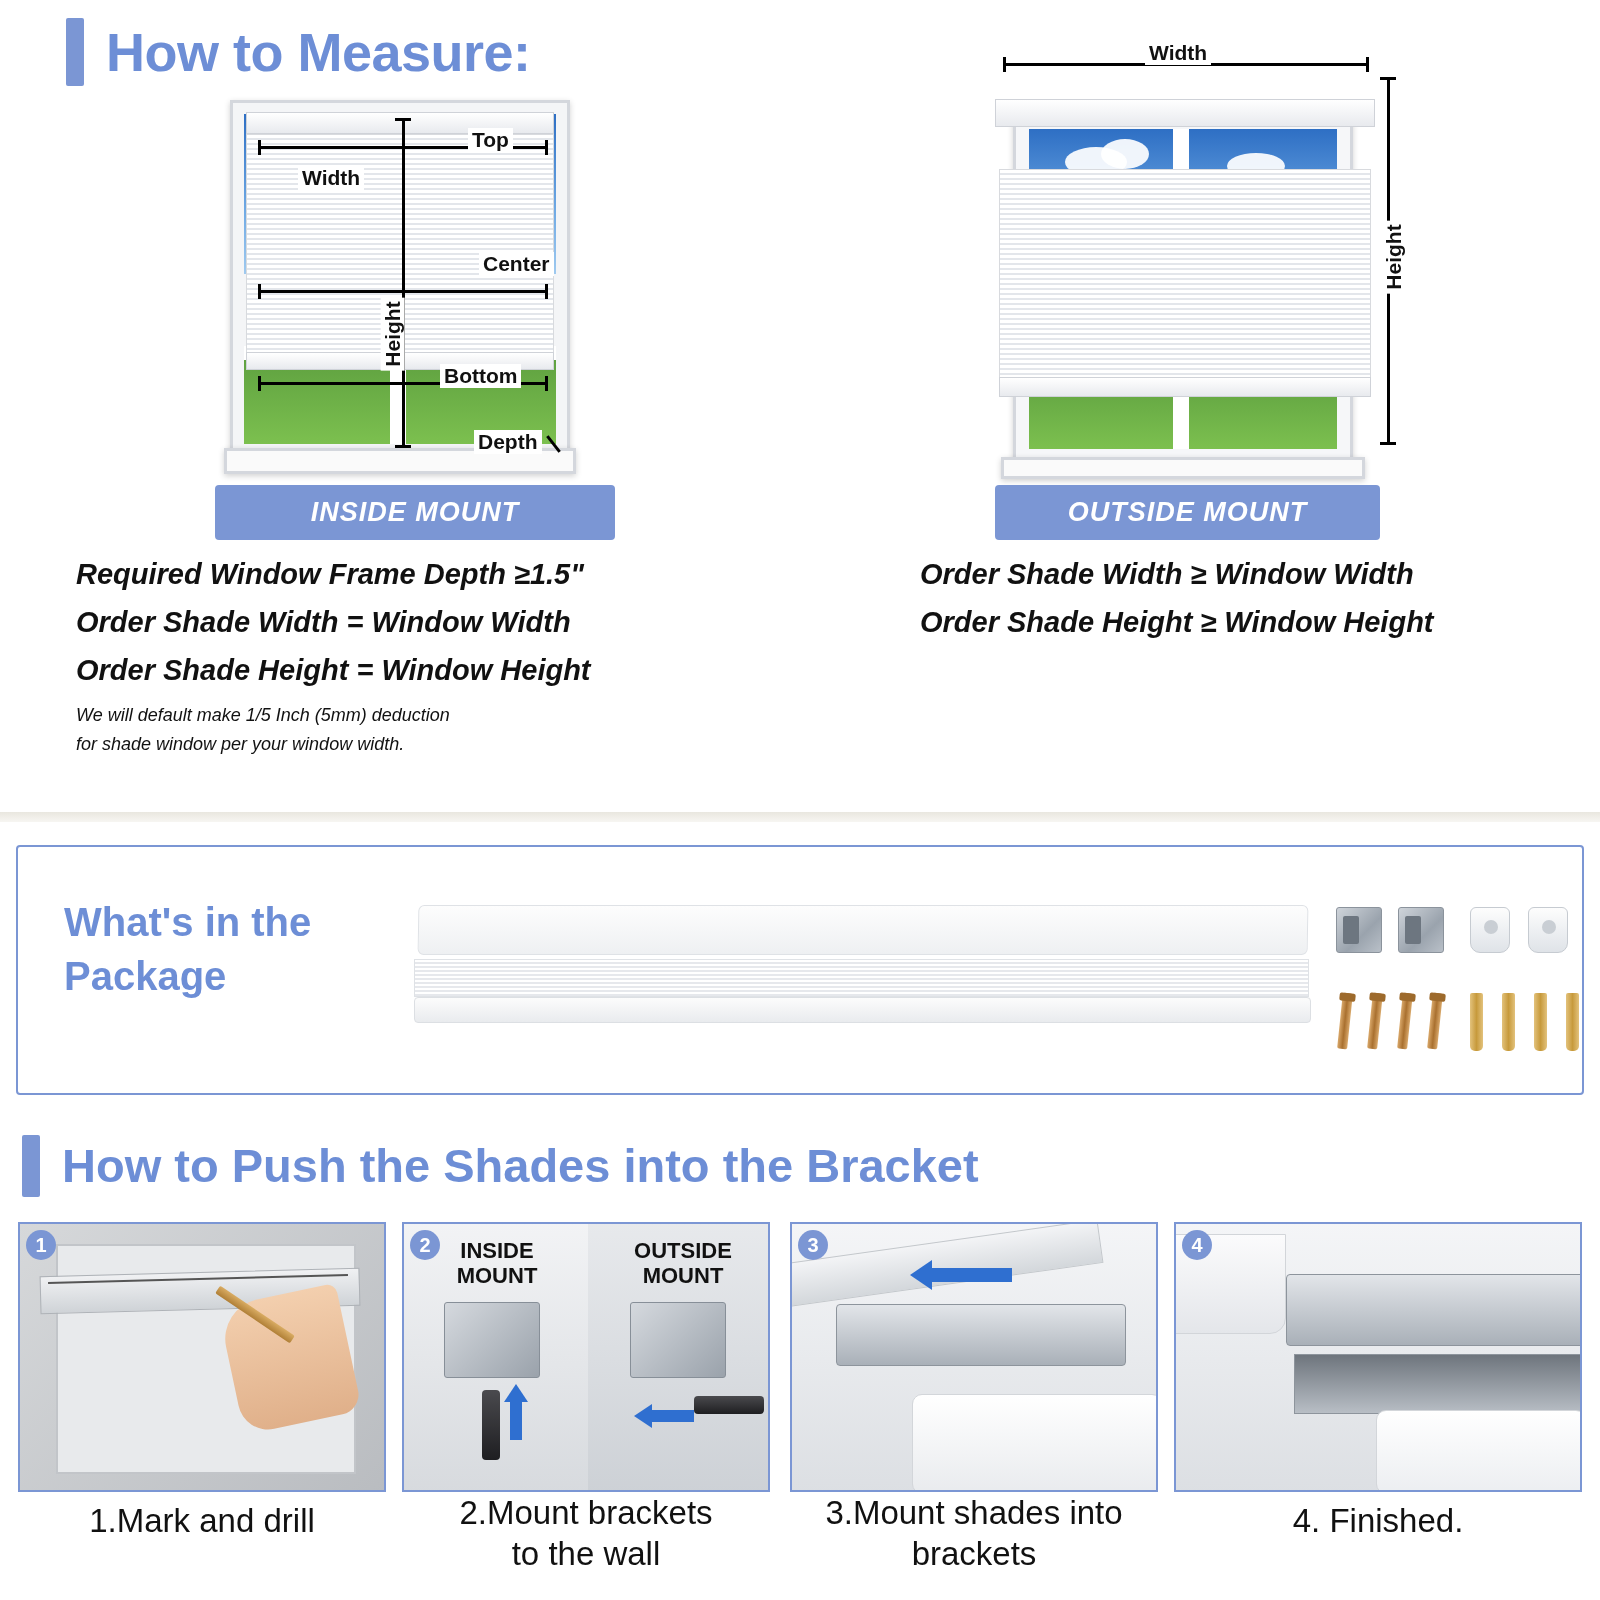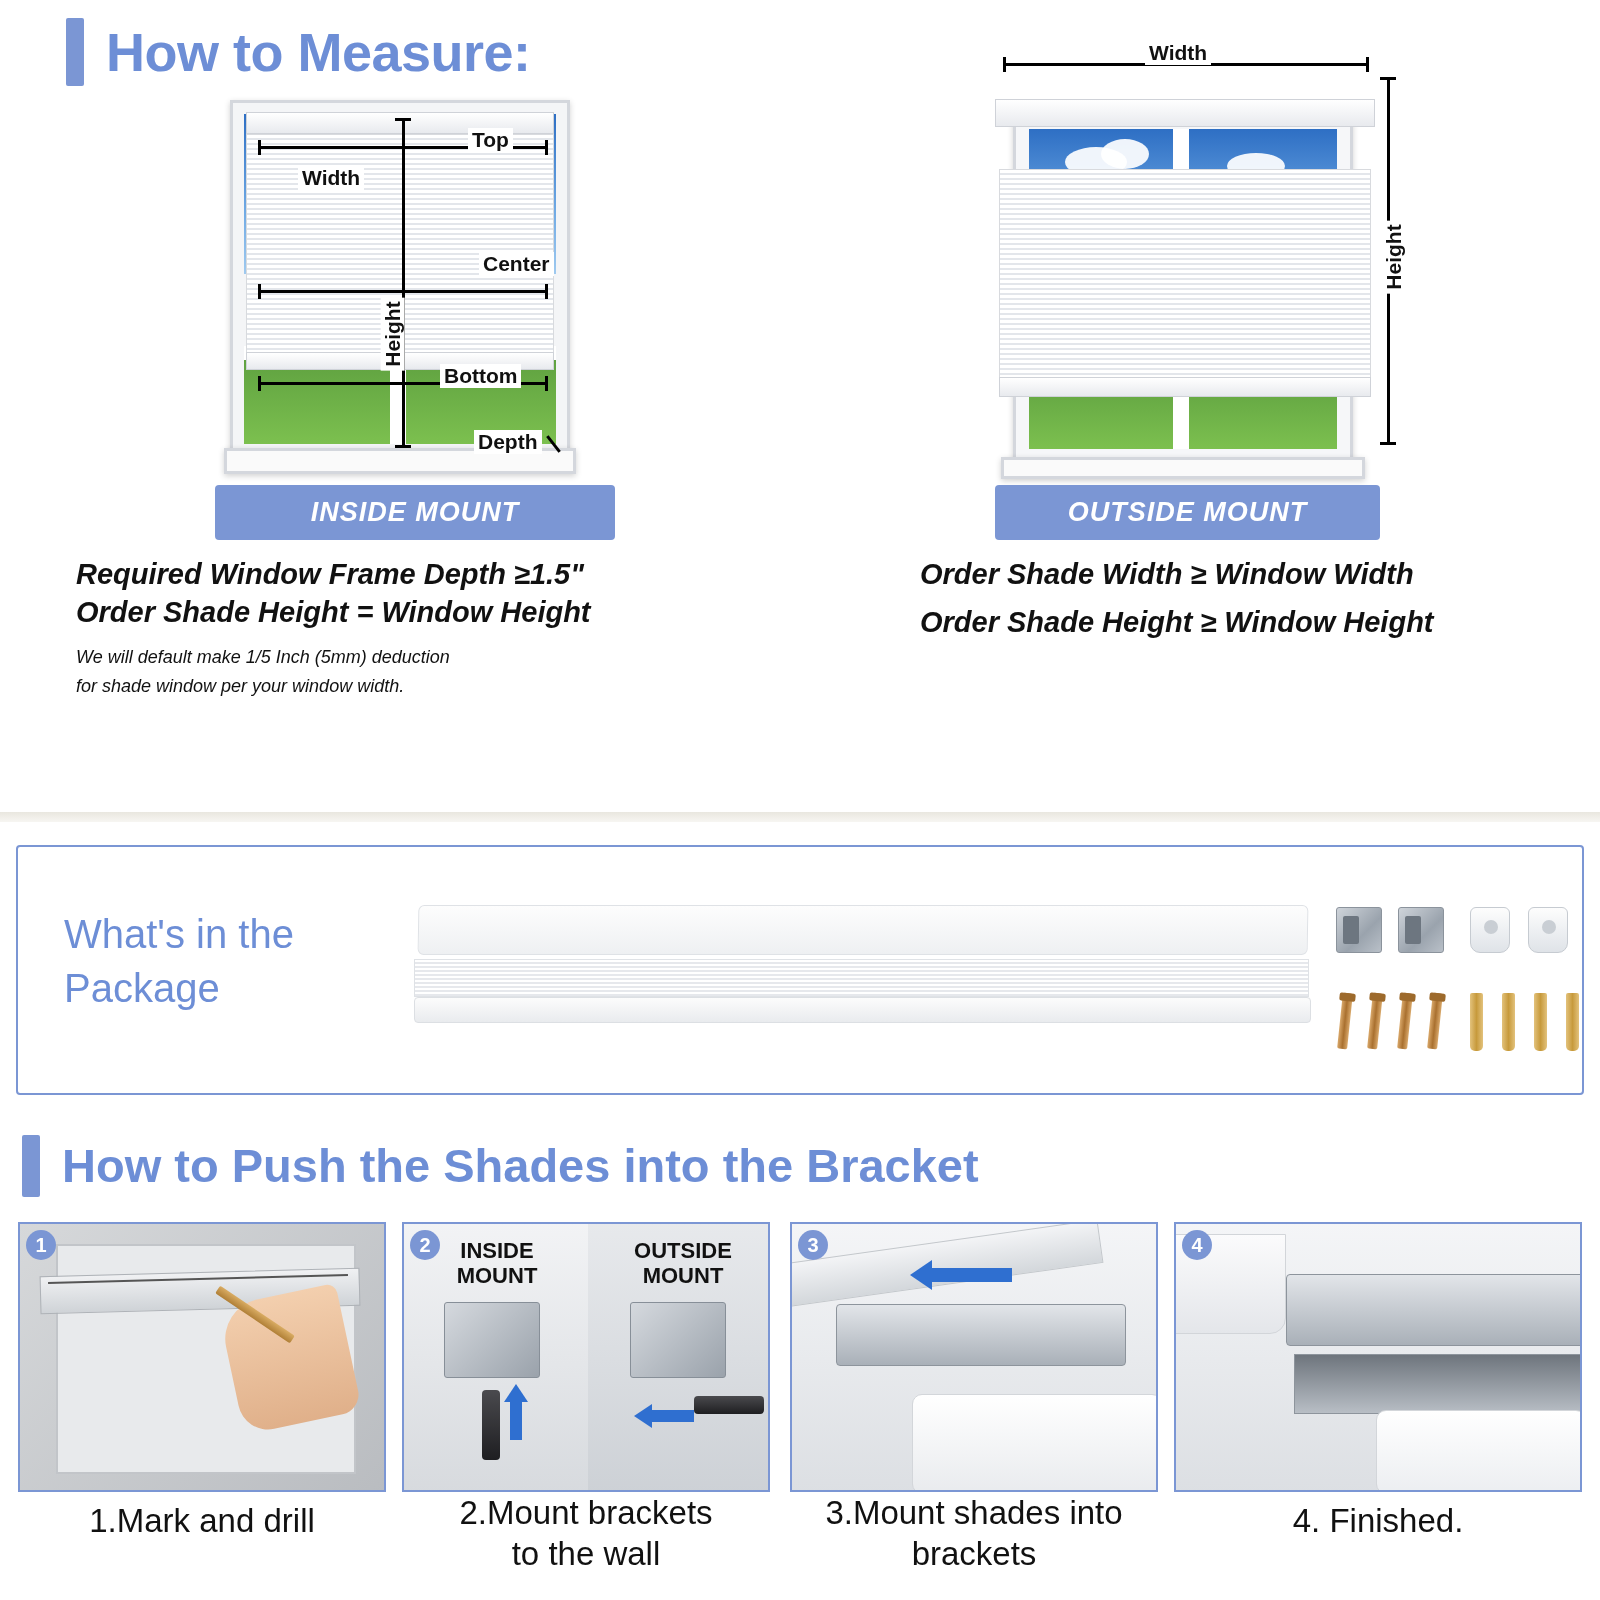--- a/index.html
+++ b/index.html
@@ -61,21 +61,21 @@
     font-weight:bold; letter-spacing:1px; padding:12px 28px; border-radius:4px; text-align:center;
   }
   .rule-line { font-style:italic; font-weight:bold; font-size:29px; color:#111; white-space:nowrap; }
   .rule-note { font-style:italic; font-size:18px; color:#111; }
   
   #package-section {
     position:absolute; left:16px; top:845px; width:1568px; height:250px;
     border:2px solid #7b96d4; border-radius:4px; background:#fff;
   }
   #package-title {
-    position:absolute; left:46px; top:60px; font-size:40px; font-weight:normal;
+    position:absolute; left:46px; top:48px; font-size:40px; font-weight:bold;
     color:#6d8ed6; line-height:1.35; width:360px;
   }
   .pkg-shade-body {
     position:absolute; left:400px; top:58px; width:890px; height:50px;
     background:linear-gradient(#fdfdfd,#eef0f2); border:1px solid #dfe2e6; border-radius:6px;
     transform:skewX(-1deg);
   }
   .pkg-shade-stack {
     position:absolute; left:396px; top:112px; width:895px; height:38px;
     background:repeating-linear-gradient(to bottom, #ffffff 0px, #ffffff 2px, #e6e8ec 2px, #e6e8ec 4px);
@@ -183,21 +183,22 @@
     <div class="lbl" style="left:210px; top:264px;">Bottom</div>
     <div class="lbl vert" style="left:126px; top:222px;">Height</div>
     <div class="lbl" style="left:244px; top:330px;">Depth</div>
     <div class="arrow-line" style="left:322px; top:334px; width:3px; height:20px; transform:rotate(-38deg);"></div>
   </div>
 
   <div class="badge" style="left:215px; top:485px; width:400px;">INSIDE MOUNT</div>
 
   <div style="position:absolute; left:76px; top:558px; width:820px;">
     <div class="rule-line">Required Window Frame Depth ≥1.5"</div>
-    <div class="rule-line" style="margin-top:5px;font-style:italic;">Order Shade Height = Window Height</div>
+    <div class="rule-line" style="margin-top:15px;">Order Shade Width = Window Width</div>
+    <div class="rule-line" style="margin-top:15px;font-style:italic;">Order Shade Height = Window Height</div>
     <div class="rule-note" style="margin-top:18px;">We will default make 1/5 Inch (5mm) deduction</div>
     <div class="rule-note" style="margin-top:8px;">for shade window per your window width.</div>
   </div>
 
   <div class="win-wrap" style="left:995px; top:85px; width:400px; height:390px;">
     <div class="win-frame" style="left:18px; top:28px; width:340px; height:360px; background:#f6f7f9;"></div>
     <div class="sky" style="left:34px; top:44px; width:308px; height:150px;"></div>
     <div class="cloud" style="left:70px; top:62px; width:62px; height:30px;"></div>
     <div class="cloud" style="left:106px; top:54px; width:48px; height:30px;"></div>
     <div class="cloud" style="left:232px; top:68px; width:58px; height:26px;"></div>

